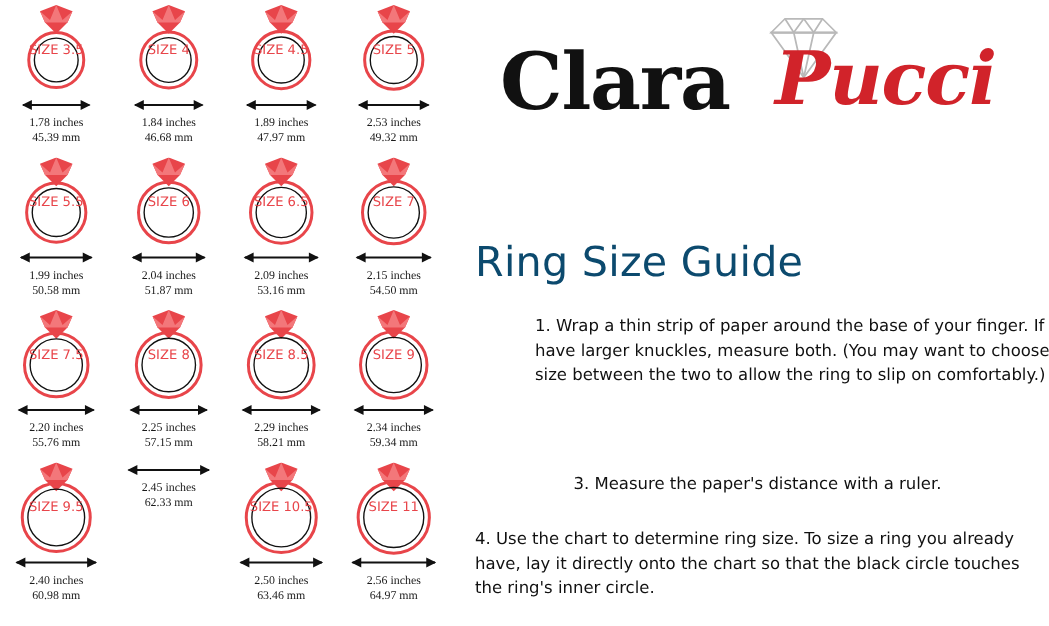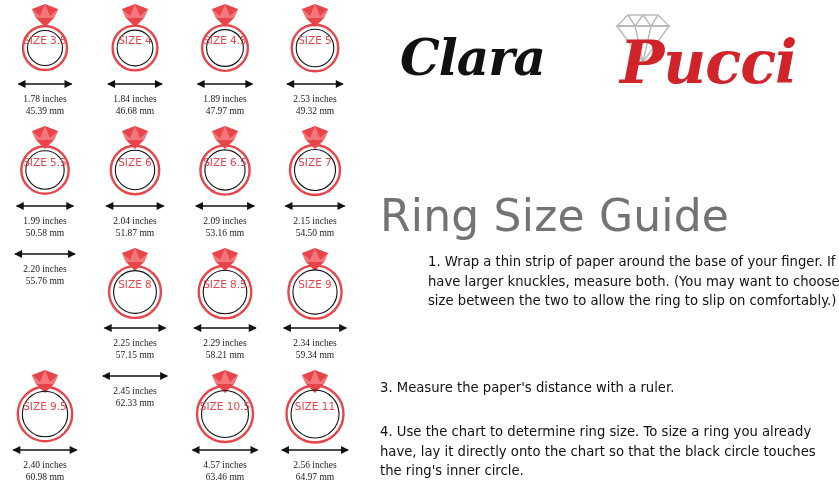--- a/index.html
+++ b/index.html
@@ -89,23 +89,22 @@
     left: 10px;
     top: 6px;
     width: 450px;
     height: 100px;
   }
   #logo-clara {
     position: absolute;
     left: 18px;
     top: 22px;
     font-family: "DejaVu Serif", serif;
-    font-style: italic;
     font-weight: bold;
-    font-size: 50px;
+    font-size: 63px;
     color: #111111;
     letter-spacing: -1px;
   }
   #logo-pucci {
     position: absolute;
     left: 238px;
     top: 22px;
     font-family: "DejaVu Serif", serif;
     font-style: italic;
     font-weight: bold;
@@ -116,37 +115,37 @@
   #logo-diamond {
     position: absolute;
     left: 215px;
     top: 2px;
   }
 
   #guide-title {
     position: absolute;
     left: 8px;
     top: 190px;
-    font-size: 44px;
-    color: #737373;
+    font-size: 33px;
+    color: #0c4a6e;
     font-family: "DejaVu Sans", sans-serif;
     letter-spacing: 0.2px;
   }
   .step {
     position: absolute;
     left: 8px;
     width: 452px;
     font-size: 13.2px;
     line-height: 19.5px;
     color: #111111;
     font-family: "DejaVu Sans", sans-serif;
   }
   #step1 { top: 252px; margin-left: 48px; }
   #step2 { top: 334px; }
-  #step3 { top: 378px; }
+  #step3 { top: 378px; text-align: center; }
   #step4 { top: 422px; }
   .step-num { white-space: pre; }
 </style>
 </head>
 <body>
 
 <div id="page">
 
   <div id="chart">
       <div class="ring-row">
@@ -340,20 +339,31 @@
               </g>
             </svg></div>
           <div class="meas">
             <div>2.15 inches</div>
             <div>54.50 mm</div>
           </div>
         </div>
       </div>
       <div class="ring-row">
         <div class="ring-cell">
+          <div class="ring-art">
+            <svg width="86" height="74" viewBox="0 0 86 74" aria-hidden="true">
+              <g fill="#e8454a">
+                <path d="M30 5 L43 0 L56 5 L52 14 L43 23 L34 14 Z"></path>
+                <path d="M30 5 L38 12 L43 0 L48 12 L56 5 L52 14 L34 14 Z" fill="#f3777a"></path>
+              </g>
+              <circle cx="43" cy="44" r="25.4" fill="none" stroke="#e8454a" stroke-width="2.4"></circle>
+              <circle cx="43" cy="44" r="20.9" fill="none" stroke="#111111" stroke-width="1.1"></circle>
+            </svg>
+            <div class="size-label">SIZE 7.5</div>
+          </div>
           <div class="arrow-wrap"><svg width="86" height="14" viewBox="0 0 86 14" aria-hidden="true">
               <g stroke="#111111" stroke-width="1.5" fill="#111111">
                 <line x1="13.057456588355464" y1="6" x2="72.94254341164454" y2="6"></line>
                 <polygon points="12.057456588355464,6 20.057456588355464,2 20.057456588355464,10" stroke="none"></polygon>
                 <polygon points="73.94254341164454,6 65.94254341164454,2 65.94254341164454,10" stroke="none"></polygon>
               </g>
             </svg></div>
           <div class="meas">
             <div>2.20 inches</div>
             <div>55.76 mm</div>
@@ -483,21 +493,21 @@
             <div class="size-label">SIZE 10.5</div>
           </div>
           <div class="arrow-wrap"><svg width="86" height="14" viewBox="0 0 86 14" aria-hidden="true">
               <g stroke="#111111" stroke-width="1.5" fill="#111111">
                 <line x1="10.501276813074568" y1="6" x2="75.49872318692543" y2="6"></line>
                 <polygon points="9.501276813074568,6 17.50127681307457,2 17.50127681307457,10" stroke="none"></polygon>
                 <polygon points="76.49872318692543,6 68.49872318692543,2 68.49872318692543,10" stroke="none"></polygon>
               </g>
             </svg></div>
           <div class="meas">
-            <div>4.57 inches</div>
+            <div>2.50 inches</div>
             <div>63.46 mm</div>
           </div>
         </div>
         <div class="ring-cell">
           <div class="ring-art">
             <svg width="86" height="74" viewBox="0 0 86 74" aria-hidden="true">
               <g fill="#e8454a">
                 <path d="M30 5 L43 0 L56 5 L52 14 L43 23 L34 14 Z"></path>
                 <path d="M30 5 L38 12 L43 0 L48 12 L56 5 L52 14 L34 14 Z" fill="#f3777a"></path>
               </g>

